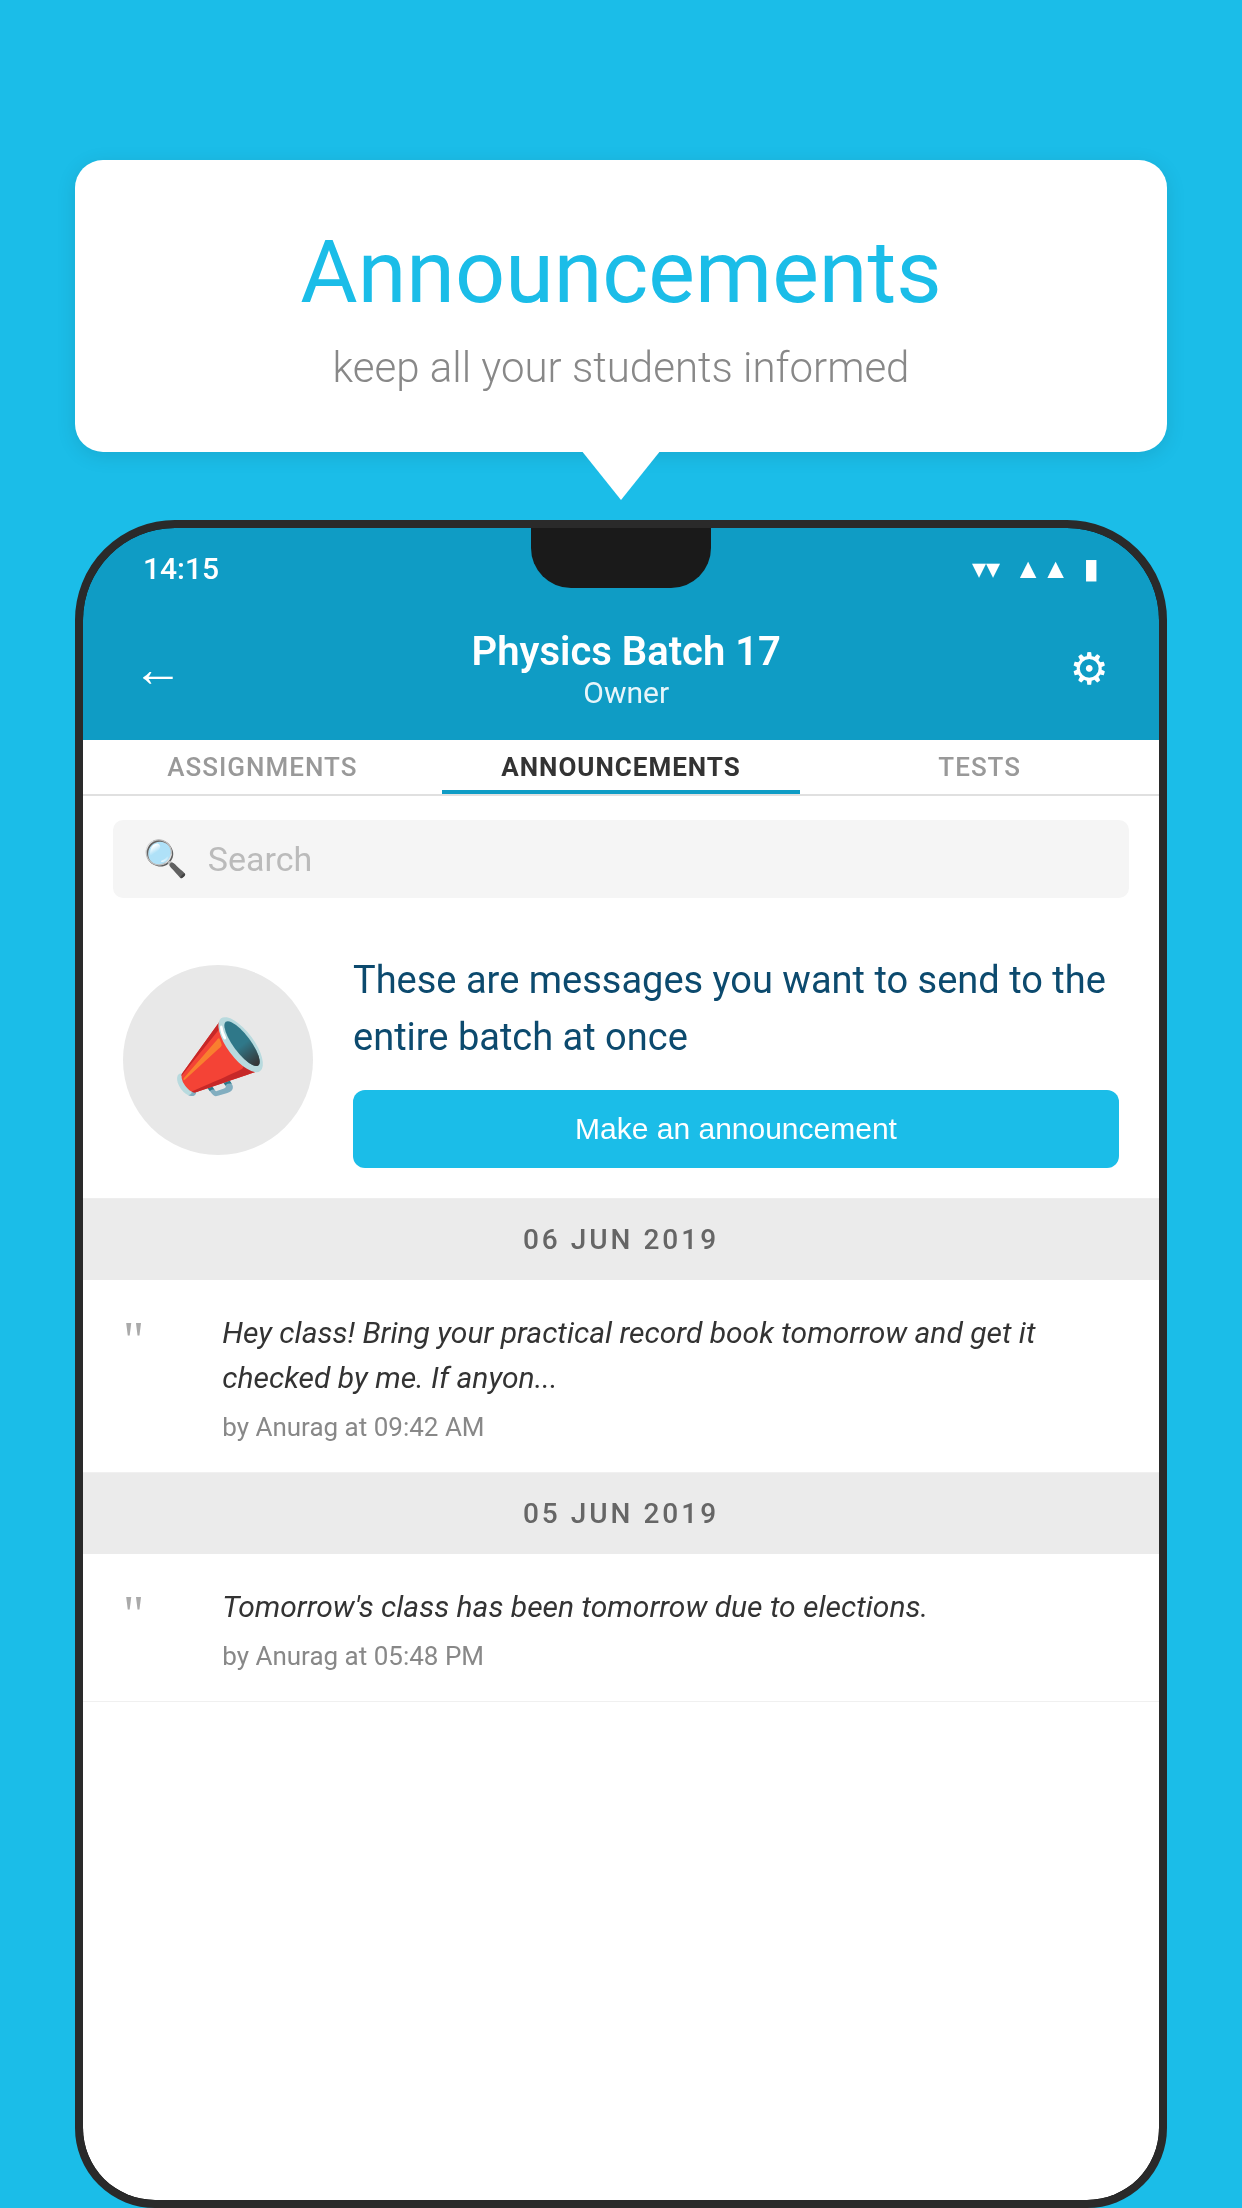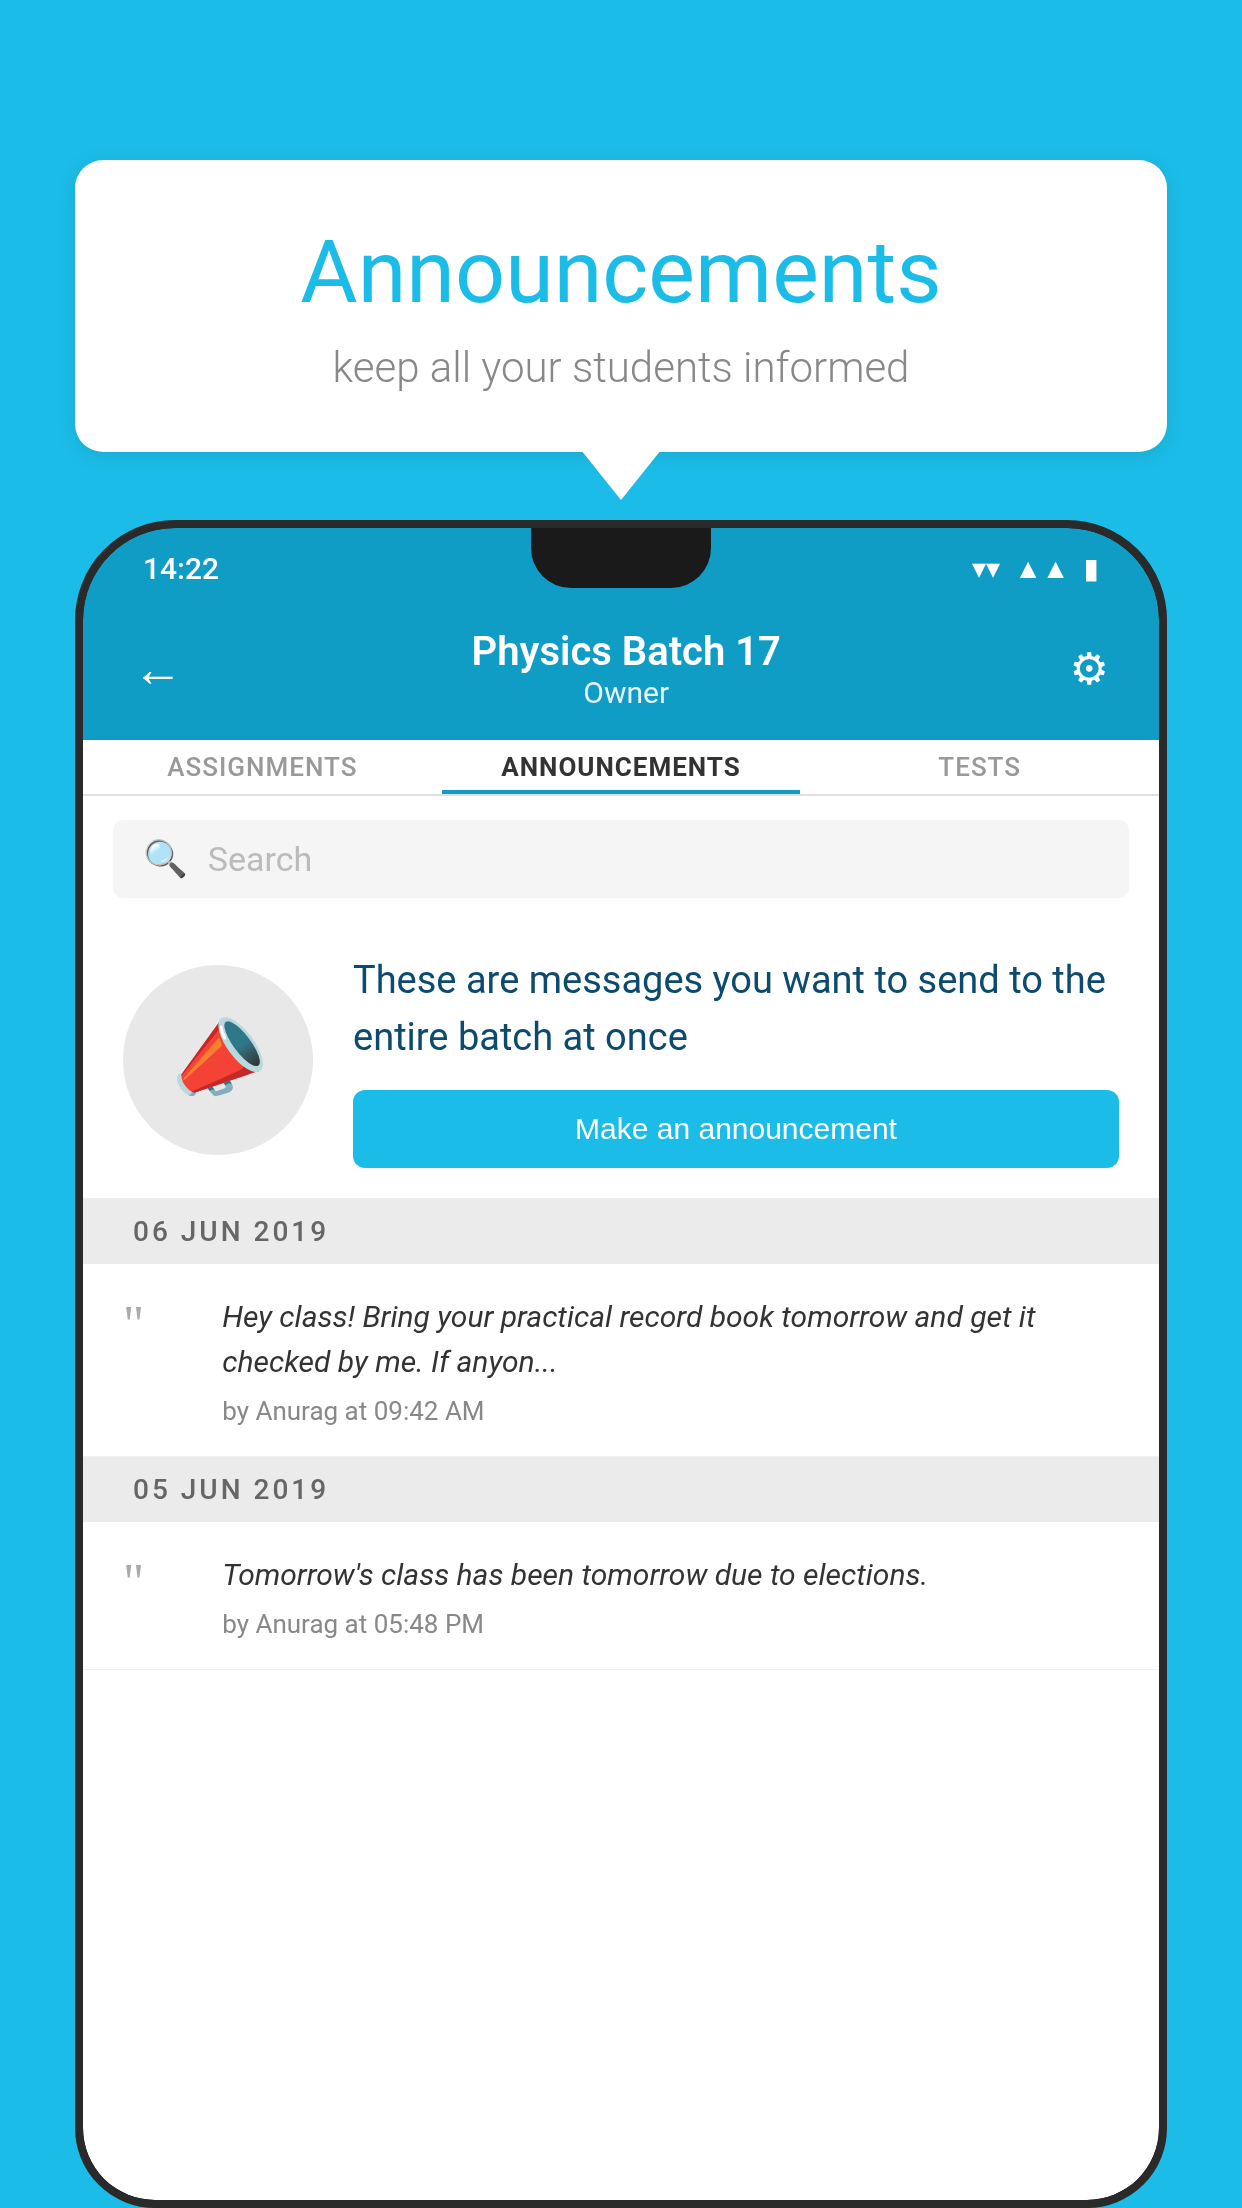--- a/index.html
+++ b/index.html
@@ -266,25 +266,26 @@
       font-size: 30px;
       font-weight: 500;
       cursor: pointer;
       width: 100%;
       text-align: center;
     }
 
     
     .date-separator {
       background: #ebebeb;
-      padding: 16px 50px;
+      padding: 24px 50px;
       font-size: 28px;
       color: #666;
       font-weight: 500;
       letter-spacing: 3px;
+      text-align: center;
     }
 
     
     .announcement-item {
       display: flex;
       align-items: flex-start;
       padding: 30px 40px;
       gap: 30px;
       background: white;
       border-bottom: 1px solid #f0f0f0;
@@ -339,21 +340,21 @@
     <div class="bubble-subtitle">keep all your students informed</div>
   </div>
 </div>
 
 <div class="phone-container">
   <div class="phone">
     <div class="phone-screen">
 
       <div class="phone-status-bar">
         <div class="phone-notch"></div>
-        <span class="status-time">14:22</span>
+        <span class="status-time">14:15</span>
         <div class="status-icons">
           <span class="wifi-icon">▾▾</span>
           <span class="signal-icon">▲▲</span>
           <span class="battery-icon">▮</span>
         </div>
       </div>
 
       <div class="app-header">
         <span class="header-back">←</span>
         <div class="header-title-block">

